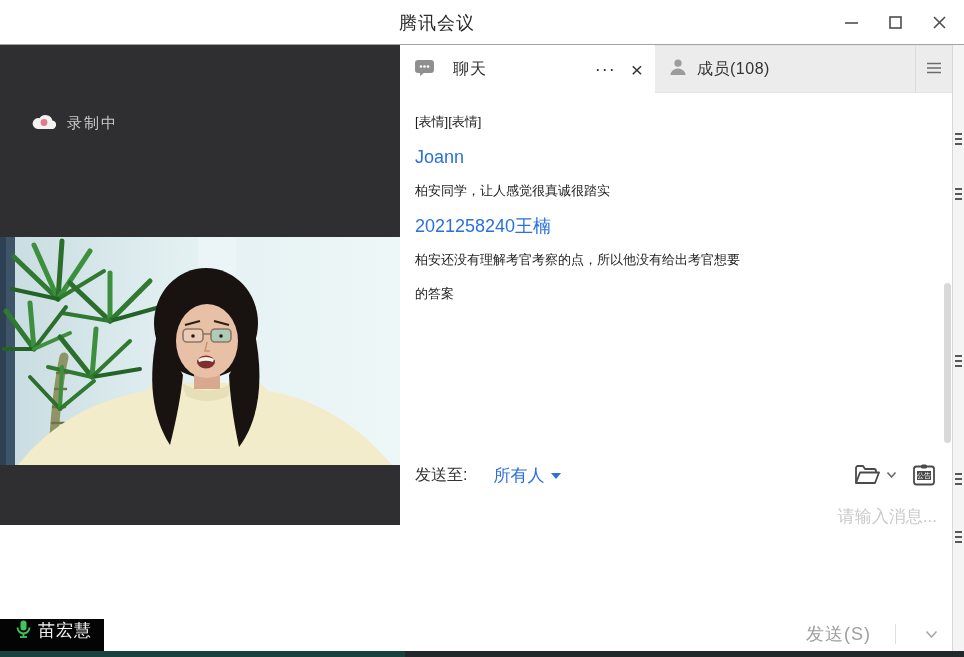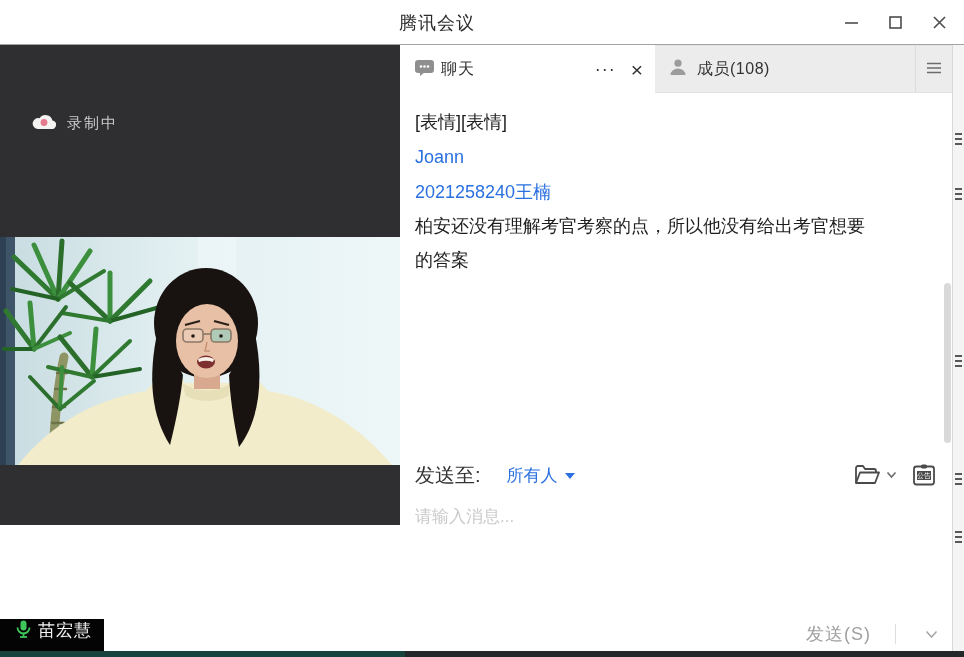--- a/index.html
+++ b/index.html
@@ -51,21 +51,21 @@
 
   
   .chat-panel {
     position:absolute; left:400px; top:45px; width:552px; height:606px;
     background:#ffffff;
   }
   .tabbar { position:absolute; left:0; top:0; width:552px; height:48px; }
   .tab-chat {
     position:absolute; left:0; top:0; width:255px; height:48px;
     background:#ffffff; display:flex; align-items:center;
-    padding:0 12px 0 14px; gap:6px; cursor:default;
+    padding:0 12px 0 14px; gap:18px; cursor:default;
   }
   .tab-chat .lbl { font-size:16px; color:#333; letter-spacing:1px; }
   .tab-actions { margin-left:auto; display:flex; align-items:center; gap:15px; }
   .more-dots { font-size:18px; color:#333; letter-spacing:1px; line-height:1; }
   .tab-close { font-size:21px; color:#333; line-height:1; }
   .tab-members {
     position:absolute; left:255px; top:0; width:260px; height:48px;
     background:#ececec; border-top:1px solid #e3e3e3; border-bottom:1px solid #e3e3e3;
     display:flex; align-items:center; gap:9px; padding:0 0 0 13px; cursor:default;
   }
@@ -77,48 +77,49 @@
     display:flex; align-items:center; justify-content:center; cursor:default;
   }
 
   
   .messages {
     position:absolute; left:0; top:48px; width:552px; height:364px;
     padding:12px 16px 0 15px; overflow:hidden;
   }
   .msg-block { margin-bottom:1px; }
   .msg-sender { font-size:18px; line-height:34px; color:#2a70e0; }
-  .msg-text   { font-size:18px; line-height:34px; color:#1d1d1d; white-space:pre-line; }
+  .msg-text   { font-size:13px; line-height:34px; color:#1d1d1d; white-space:pre-line; }
   .scroll-thumb {
     position:absolute; left:544px; top:238px; width:7px; height:160px;
     background:#d9d9d9; border-radius:4px;
   }
 
   
   .sendto-row {
     position:absolute; left:0; top:412px; width:552px; height:36px;
     display:flex; align-items:center; padding:0 15px;
   }
-  .sendto-label { font-size:20px; color:#333; }
+  .sendto-label { font-size:16px; color:#333; }
   .sendto-select { display:flex; align-items:center; gap:7px; margin-left:26px; cursor:default; }
   .sendto-value { font-size:17px; color:#2a70e0; }
   .caret-down {
     width:0; height:0; border-left:5px solid transparent; border-right:5px solid transparent;
     border-top:6px solid #2a70e0; margin-top:2px;
   }
   .sendto-icons { margin-left:auto; display:flex; align-items:center; gap:6px; padding-right:0px; }
   .icon-btn { display:flex; align-items:center; justify-content:center; cursor:default; }
 
   
   .message-input {
     position:absolute; left:0; top:450px; width:552px; height:118px;
     border:none; outline:none; resize:none;
     padding:10px 15px; font-size:17px; color:#333;
     font-family:"Liberation Sans","DejaVu Sans",sans-serif;
     background:transparent;
+    text-align:right;
   }
   .message-input::placeholder { color:#cacaca; }
 
   
   .send-row {
     position:absolute; right:10px; top:572px; height:34px;
     display:flex; align-items:center; gap:24px;
   }
   .send-button { font-size:18px; color:#9f9f9f; letter-spacing:1px; background:none; border:none; cursor:default;
     font-family:"Liberation Sans","DejaVu Sans",sans-serif; }
@@ -299,20 +300,21 @@
       </span>
     </div>
   </div>
 
   <div class="messages">
     <div class="msg-block">
       <div class="msg-text">[表情][表情]</div>
     </div>
     <div class="msg-block">
       <div class="msg-sender">Joann</div>
+      <div class="msg-text">柏安同学，让人感觉很真诚很踏实</div>
     </div>
     <div class="msg-block">
       <div class="msg-sender">2021258240王楠</div>
       <div class="msg-text">柏安还没有理解考官考察的点，所以他没有给出考官想要
 的答案</div>
     </div>
   </div>
   <div class="scroll-thumb"></div>
 
   <div class="sendto-row">

